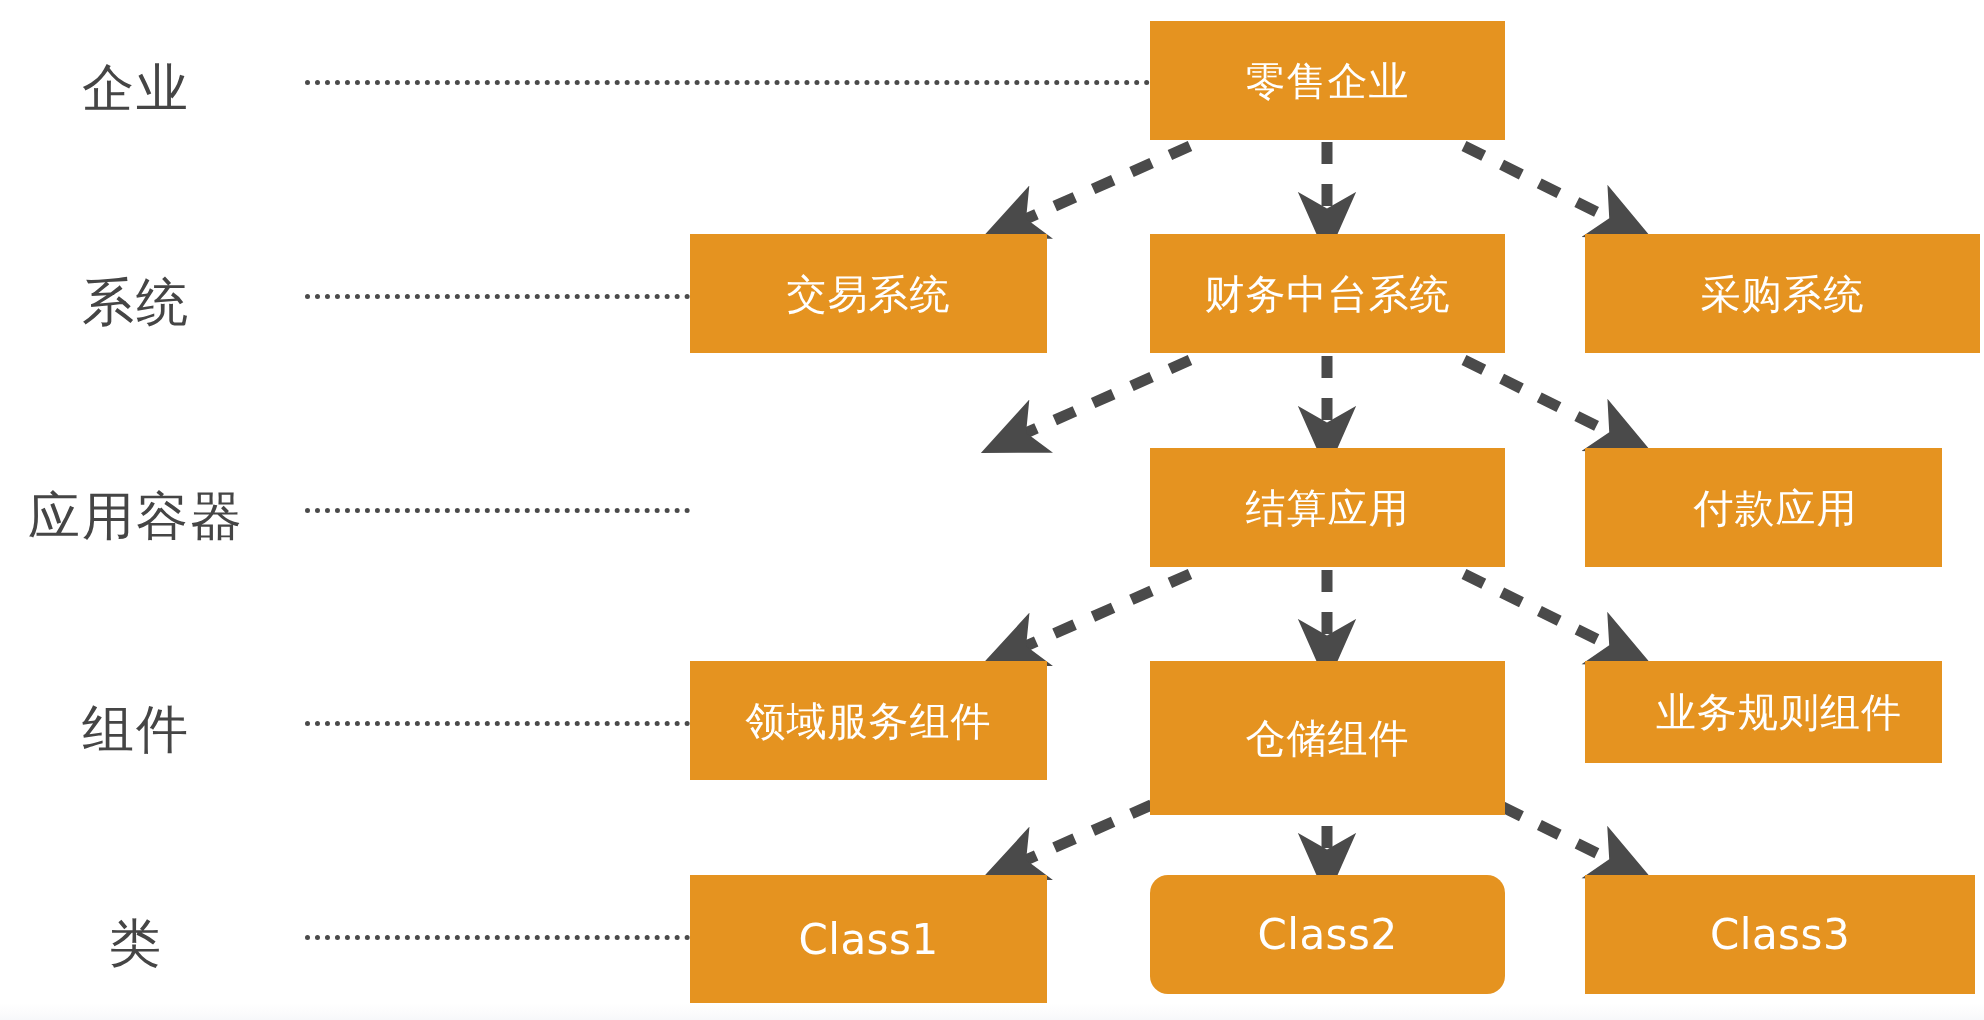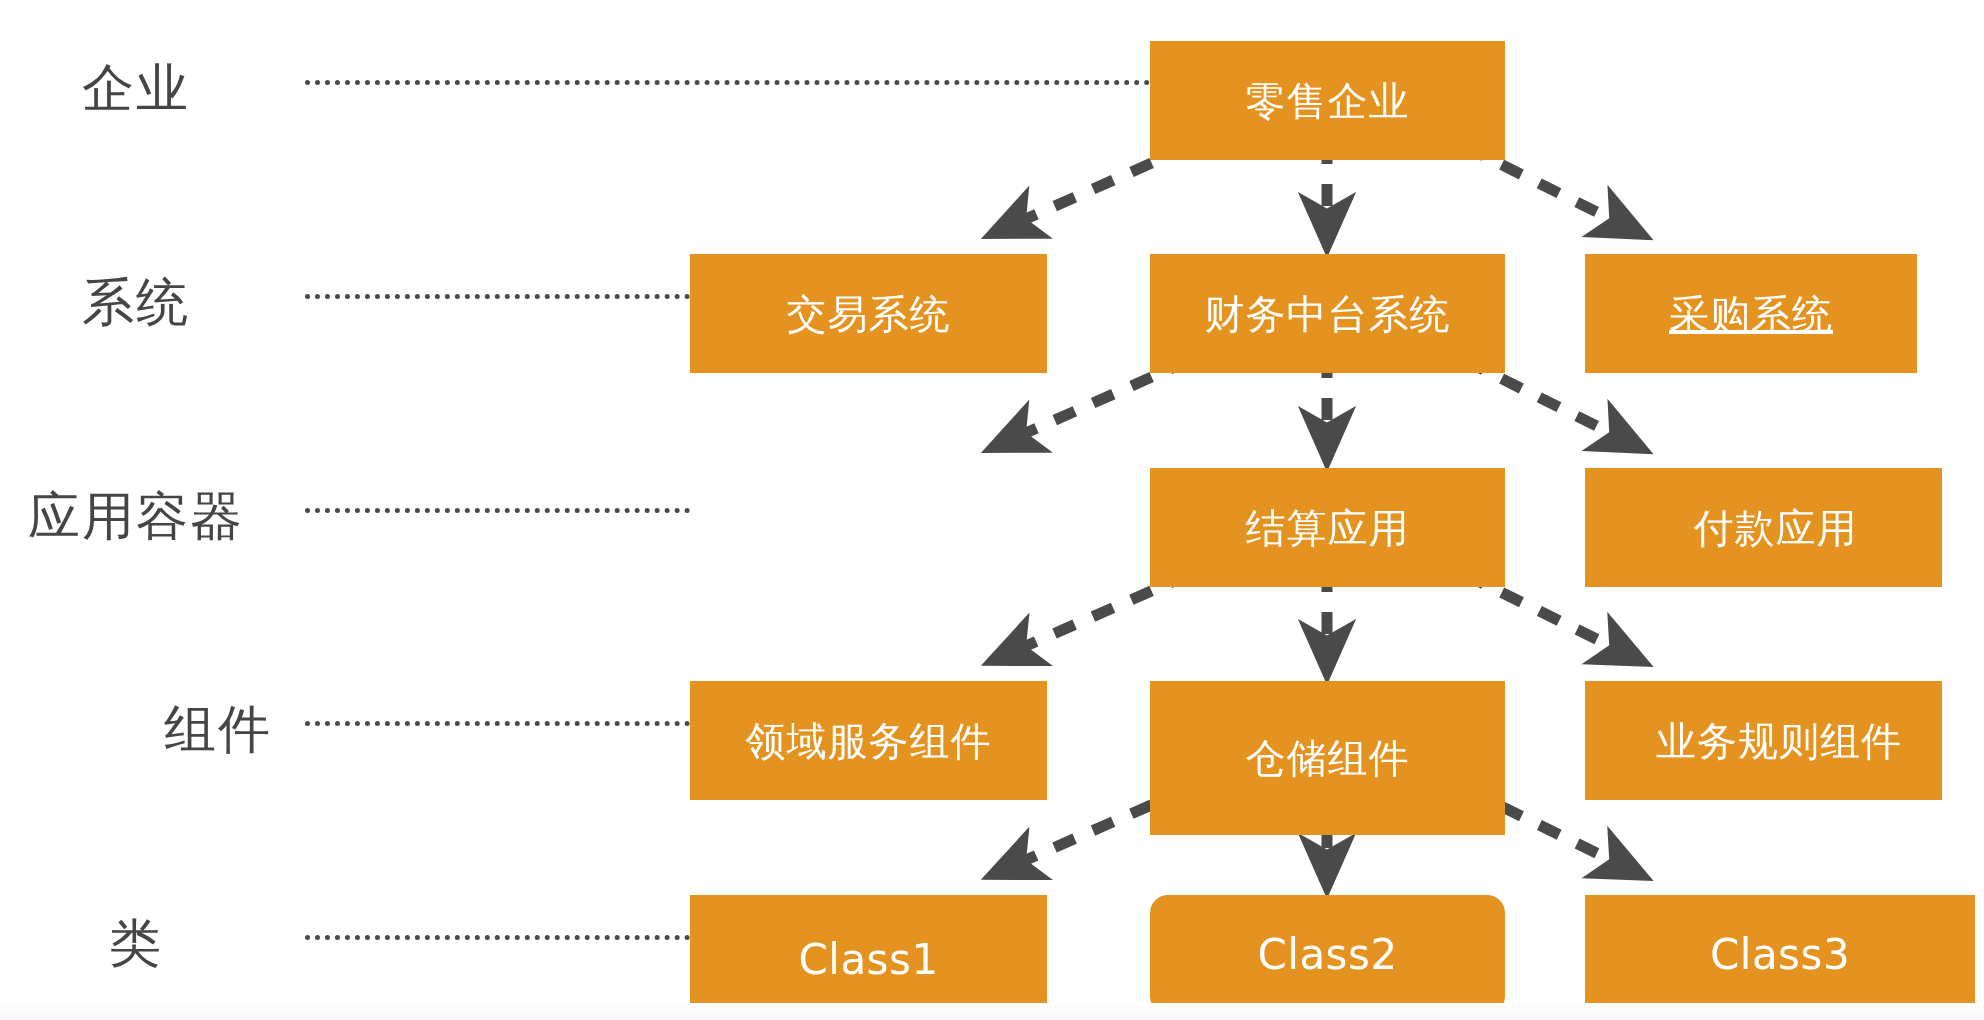--- a/index.html
+++ b/index.html
@@ -50,21 +50,20 @@
     background: #e59320;
     display: flex;
     align-items: center;
     justify-content: center;
     color: #ffffff;
     font-size: 40px;
     line-height: 1;
     letter-spacing: 1px;
     white-space: nowrap;
     box-sizing: border-box;
-    margin-top: 20px;
   }
   .node.latin { font-size: 42px; letter-spacing: 0.5px; }
   
   #arrow-layer {
     position: absolute;
     left: 0;
     top: 0;
     width: 1984px;
     height: 1020px;
     pointer-events: none;
@@ -119,40 +118,40 @@
       <line x1="1327" y1="784" x2="1327" y2="867" stroke="#4a4a4a" stroke-width="11" stroke-dasharray="22,20" marker-end="url(#ah)"></line>
     </g>
     <g>
       <line x1="1464" y1="788" x2="1625" y2="867" stroke="#4a4a4a" stroke-width="11" stroke-dasharray="22,20" marker-end="url(#ah)"></line>
     </g>
   </svg>
 
   <div class="row-label" style="top:62px;">企业</div>
   <div class="row-label" style="top:276px;">系统</div>
   <div class="row-label" style="top:490px;">应用容器</div>
-  <div class="row-label" style="top:703px;text-align:right;">组件</div>
+  <div class="row-label" style="top:703px;">组件</div>
   <div class="row-label" style="top:917px;">类</div>
 
   <div class="leader" style="left:305px; top:80px;  width:845px;"></div>
   <div class="leader" style="left:305px; top:294px; width:385px;"></div>
   <div class="leader" style="left:305px; top:508px; width:385px;"></div>
   <div class="leader" style="left:305px; top:721px; width:385px;"></div>
   <div class="leader" style="left:305px; top:935px; width:385px;"></div>
 
   <div class="node" style="left:1150px; top:21px; width:355px; height:119px;">零售企业</div>
 
   <div class="node" style="left:690px; top:234px; width:357px; height:119px;">交易系统</div>
   <div class="node" style="left:1150px; top:234px; width:355px; height:119px;">财务中台系统</div>
-  <div class="node" style="left:1585px; top:234px; width:332px; height:119px;text-decoration:underline;">采购系统</div>
+  <div class="node" style="left:1585px; top:234px; width:395px; height:119px;">采购系统</div>
 
   <div class="node" style="left:1150px; top:448px; width:355px; height:119px;">结算应用</div>
   <div class="node" style="left:1585px; top:448px; width:357px; height:119px;padding-left:24px;">付款应用</div>
 
   <div class="node" style="left:690px; top:661px; width:357px; height:119px;">领域服务组件</div>
   <div class="node" style="left:1150px; top:661px; width:355px; height:154px;">仓储组件</div>
-  <div class="node" style="left:1585px; top:661px; width:357px; height:119px;padding-left:31px;">业务规则组件</div>
+  <div class="node" style="left:1585px; top:661px; width:357px; height:102px;padding-left:31px;">业务规则组件</div>
 
   <div class="node latin" style="left:690px; top:875px; width:357px; height:129px;">Class1</div>
   <div class="node latin" style="left:1150px; top:875px; width:355px; height:119px;border-radius:18px;">Class2</div>
   <div class="node latin" style="left:1585px; top:875px; width:390px; height:119px;">Class3</div>
 
   <div id="bottom-fade"></div>
 </div>
 
 </body></html>

